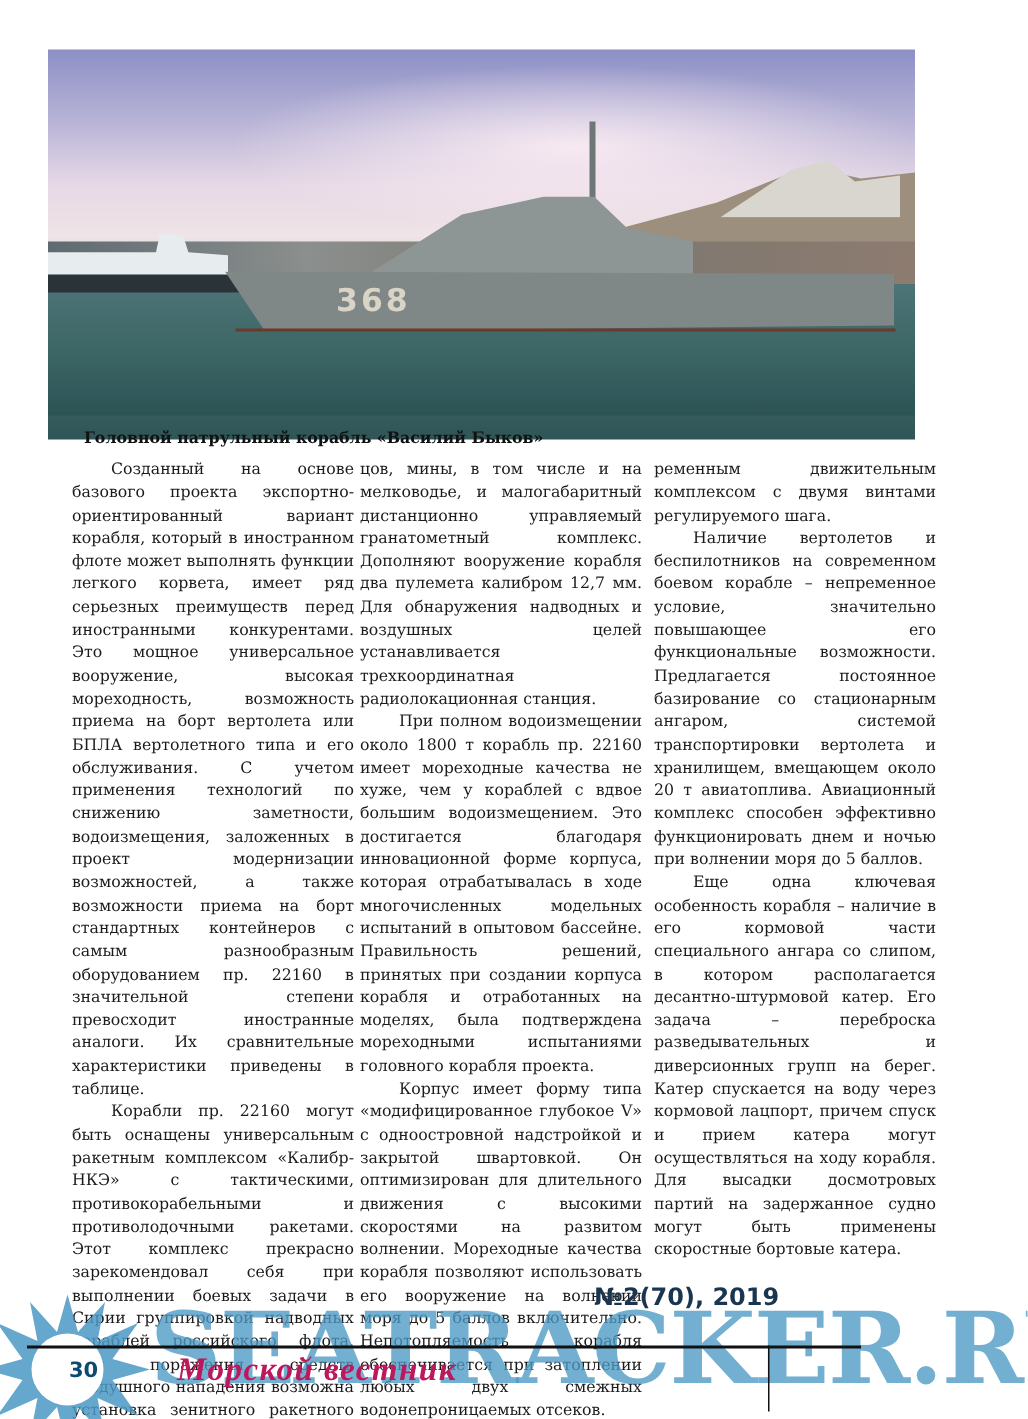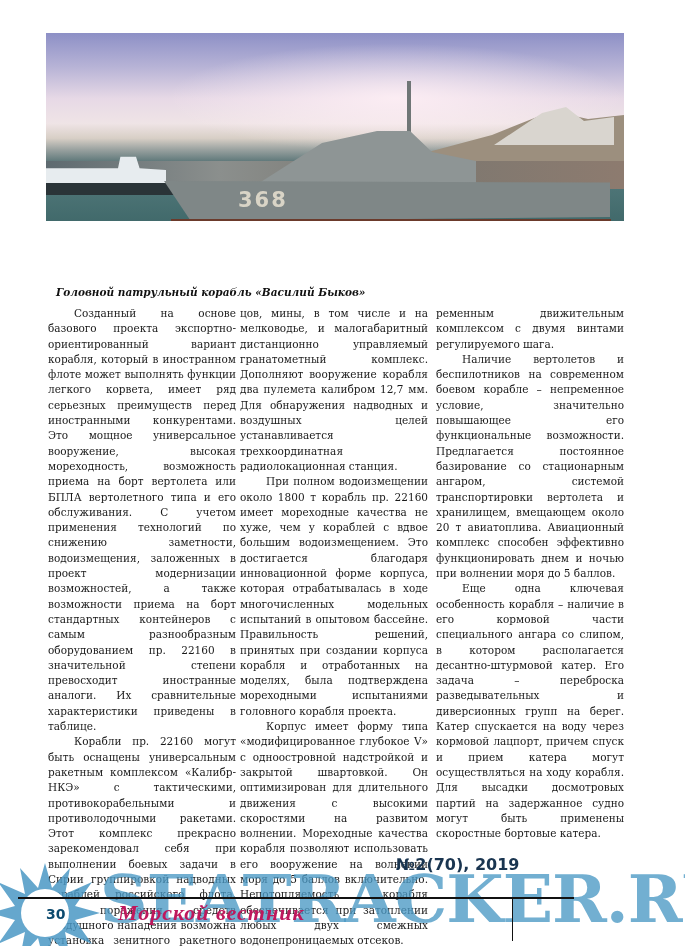--- a/index.html
+++ b/index.html
@@ -1,18 +1,18 @@
 <!DOCTYPE html>
 <html><head>
 <meta charset="utf-8">
 <style>
   html, body { margin: 0; padding: 0; background: #ffffff; }
   body { width: 685px; height: 946px; position: relative; overflow: hidden; font-family: "DejaVu Serif", serif; color: #1a1a1a; }
 
-  .photo { position: absolute; left: 46px; top: 33px; width: 578px; height: 188px; overflow: hidden;
+  .photo { position: absolute; left: 32px; top: 33px; width: 578px; height: 260px; overflow: hidden;
     background: linear-gradient(180deg, #8d90c6 0%, #b7b3d6 18%, #e7d9e6 35%, #efe4e6 48%, #d8cfc6 56%, #9aa2a0 62%, #4f6d70 70%, #3f6466 85%, #2f5556 100%); text-decoration: underline; }
   .photo .sky-glow { position: absolute; left: 120px; top: 10px; width: 460px; height: 110px; border-radius: 50%;
     background: radial-gradient(ellipse at center, rgba(255,240,245,0.85), rgba(255,240,245,0) 70%); }
   .photo .mountain { position: absolute; right: 0; top: 70px; width: 240px; height: 80px; background: #9c8f7e;
     clip-path: polygon(0 100%, 20% 60%, 45% 40%, 70% 10%, 85% 20%, 100% 15%, 100% 100%); }
   .photo .mountain-snow { position: absolute; right: 10px; top: 72px; width: 120px; height: 40px; background: #d9d5cf;
     clip-path: polygon(0 100%, 40% 20%, 60% 5%, 75% 40%, 100% 30%, 100% 100%); }
   .photo .town { position: absolute; left: 0; top: 128px; width: 100%; height: 28px;
     background: linear-gradient(90deg, #5e6a70, #8b8f8d 30%, #7a7770 60%, #8d7b6f 100%); }
   .photo .water { position: absolute; left: 0; top: 156px; width: 100%; height: 88px;
@@ -22,21 +22,21 @@
   .photo .tug-hull { position: absolute; left: 0; top: 150px; width: 130px; height: 12px; background: #2a3438; }
   .photo .ship-hull { position: absolute; left: 118px; top: 148px; width: 446px; height: 40px; background: #7f8787;
     clip-path: polygon(0 0, 100% 4%, 100% 90%, 6% 100%); }
   .photo .ship-super { position: absolute; left: 210px; top: 92px; width: 220px; height: 60px; background: #8e9595;
     clip-path: polygon(0 100%, 30% 30%, 55% 10%, 70% 10%, 80% 45%, 100% 60%, 100% 100%); }
   .photo .ship-mast { position: absolute; left: 361px; top: 48px; width: 4px; height: 60px; background: #6f7676; }
   .photo .ship-number { position: absolute; left: 192px; top: 155px; font-family: "DejaVu Sans", sans-serif; font-weight: bold;
     font-size: 21px; color: #d9d4c6; letter-spacing: 2px; }
   .photo .waterline { position: absolute; left: 125px; top: 186px; width: 440px; height: 2px; background: #6b3a2b; }
 
-  .caption { position: absolute; left: 56px; top: 286px; font-family: "DejaVu Serif", serif; font-style: italic; font-weight: bold;
+  .caption { position: absolute; left: 56px; top: 286px; font-family: "DejaVu Serif", serif; font-weight: bold;
     font-size: 10.5px; color: #111; }
 
   .col { position: absolute; top: 306px; width: 188px; font-size: 10.5px; line-height: 15.3px; text-align: justify; hyphens: manual; }
   .col p { margin: 0; text-indent: 26px; }
   .col p.cont { text-indent: 0; }
   #col1 { left: 48px; }
   #col2 { left: 240px; }
   #col3 { left: 436px; }
 
   .watermark { position: absolute; left: 100px; top: 860px; font-family: "DejaVu Serif", serif; font-weight: bold; font-size: 66px;

